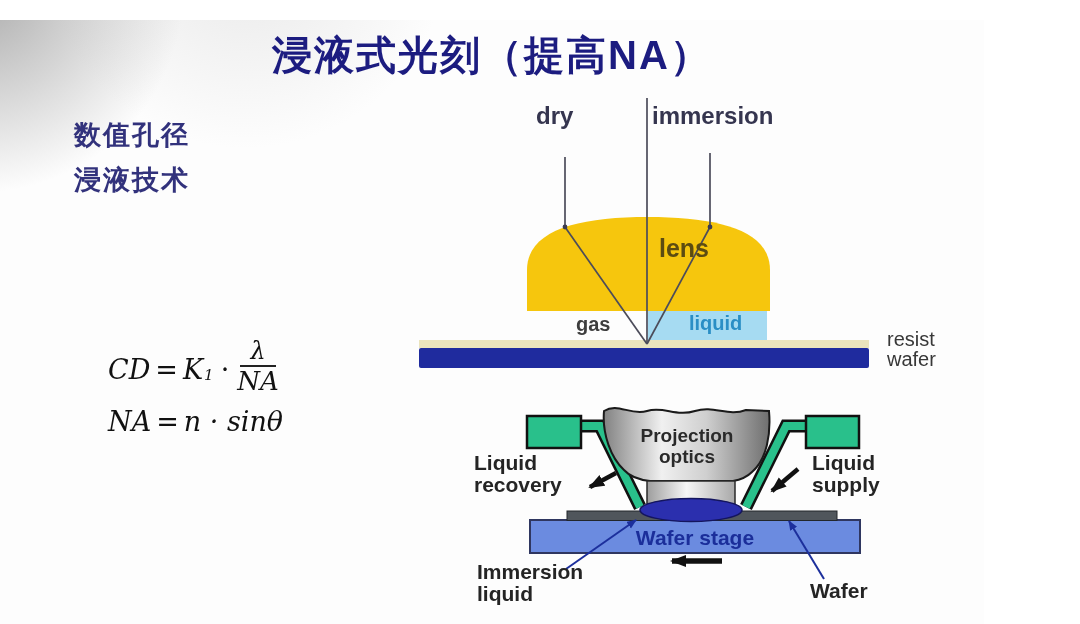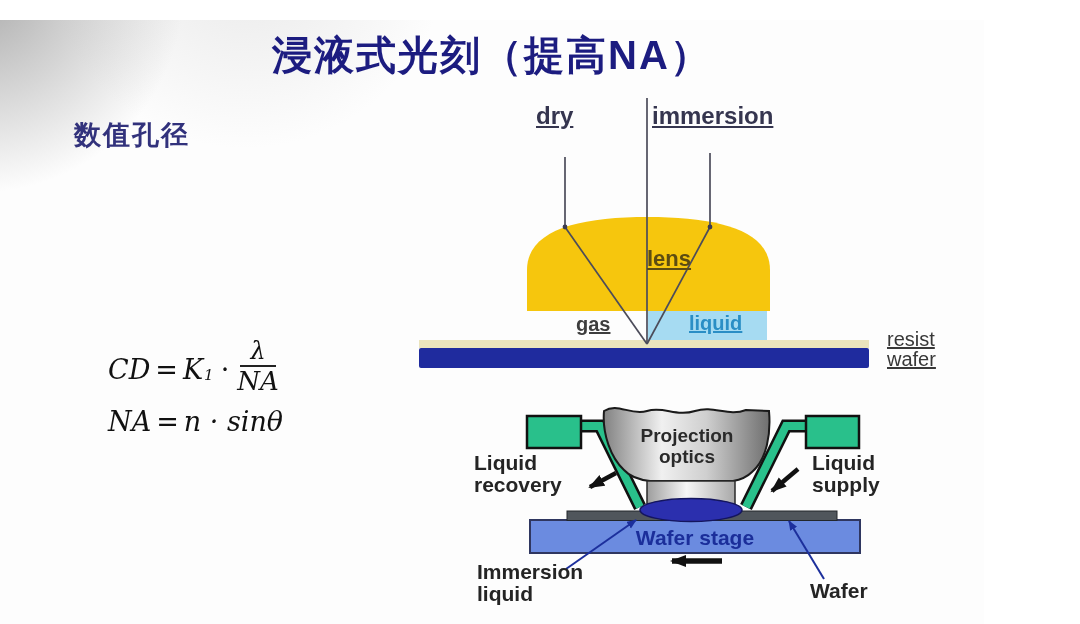--- a/index.html
+++ b/index.html
@@ -26,24 +26,24 @@
     font-family:"DejaVu Serif", serif; font-style:italic;}
   .formula-line{display:flex; align-items:center; font-size:27px; height:58px;}
   .formula-line.second{font-size:27px; height:42px; margin-top:2px;}
   .formula-line .sp{padding:0 5px;}
   .formula-line sub{font-size:15px; font-style:italic; position:relative; top:6px; left:1px;}
   .mdot{padding:0 8px; font-style:normal;}
   .frac{display:inline-flex; flex-direction:column; align-items:center; font-size:24px; line-height:1.05; transform:translateY(-2px);}
   .frac .num{padding:0 10px 1px; border-bottom:2px solid #222;}
   .frac .den{padding-top:1px; font-size:26px;}
 
-  .lbl{color:#35354f; font-weight:600;text-decoration:underline;}
+  .lbl{color:#35354f; font-weight:600;}
   .lbl-dry{left:536px; top:82px; font-size:24px;}
   .lbl-immersion{left:652px; top:82px; font-size:24px;}
-  .lbl-lens{left:647px; top:226px; font-size:22px; color:#5c4c12;}
+  .lbl-lens{left:647px; top:214px; font-size:25px; color:#5c4c12;padding-left:12px;}
   .lbl-gas{left:576px; top:293px; font-size:20px; color:#3d3d3d;}
   .lbl-liquid{left:689px; top:292px; font-size:20px; color:#2a8ec5;}
   .lbl-resist{left:887px; top:308px; font-size:20px; font-weight:500; color:#383838;}
   .lbl-wafer-side{left:887px; top:328px; font-size:20px; font-weight:500; color:#383838;}
 
   .blabel{font-weight:700; color:#242424; font-size:21px; line-height:22px;}
   .lbl-recovery{left:474px; top:432px;}
   .lbl-supply{left:812px; top:432px;}
   .lbl-proj{left:628px; top:405px; width:118px; text-align:center; font-size:19px; line-height:21px; color:#2a2a2a;}
   .lbl-stage{left:530px; top:507px; width:330px; text-align:center; color:#1b2e9a;}
@@ -130,20 +130,21 @@
     <line x1="798" y1="449" x2="772" y2="471" stroke="#111" stroke-width="4.5" marker-end="url(#arrowBlack)"></line>
 
     <line x1="722" y1="541" x2="672" y2="541" stroke="#111" stroke-width="5.5" marker-end="url(#arrowBlack)"></line>
 
     <line x1="566" y1="549" x2="636" y2="500" stroke="#1c2f9c" stroke-width="2" marker-end="url(#arrowNavy)"></line>
     <line x1="824" y1="559" x2="789" y2="501" stroke="#1c2f9c" stroke-width="2" marker-end="url(#arrowNavy)"></line>
   </svg>
 
   <div class="abs title">浸液式光刻（提高NA）</div>
   <div class="abs side-text side1">数值孔径</div>
+  <div class="abs side-text side2">浸液技术</div>
 
   <div class="abs formula">
     <div class="formula-line">
       <span>CD</span>
       <span class="sp">=</span>
       <span>K</span>
       <sub>1</sub>
       <span class="mdot">·</span>
       <span class="frac">
         <span class="num">λ</span>

